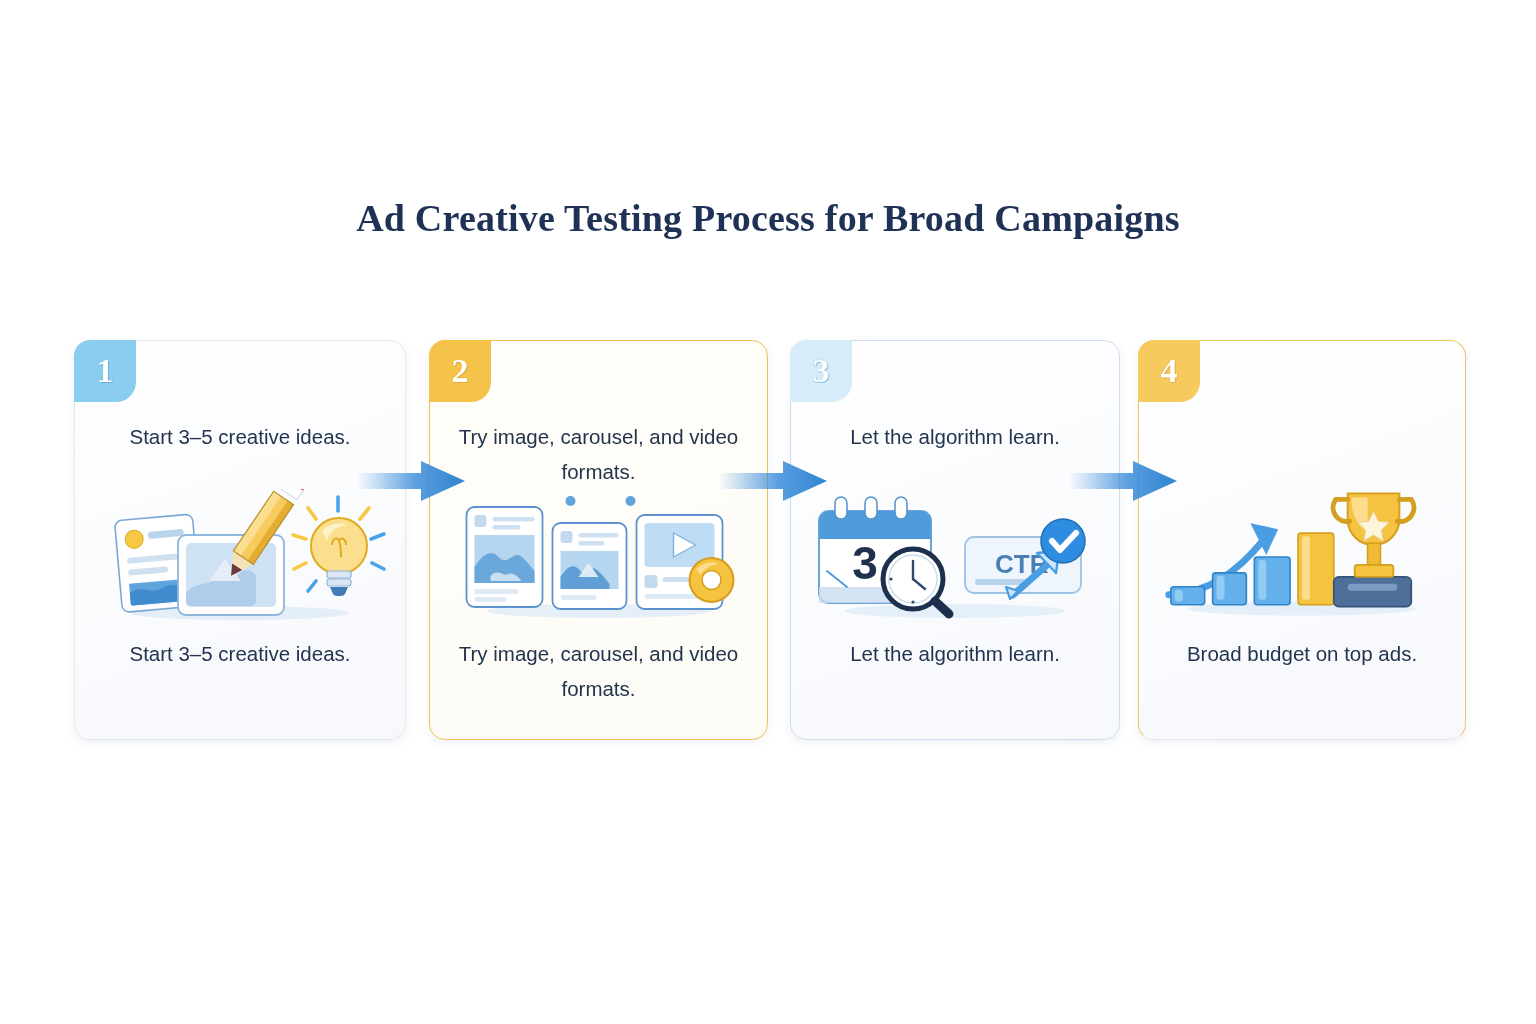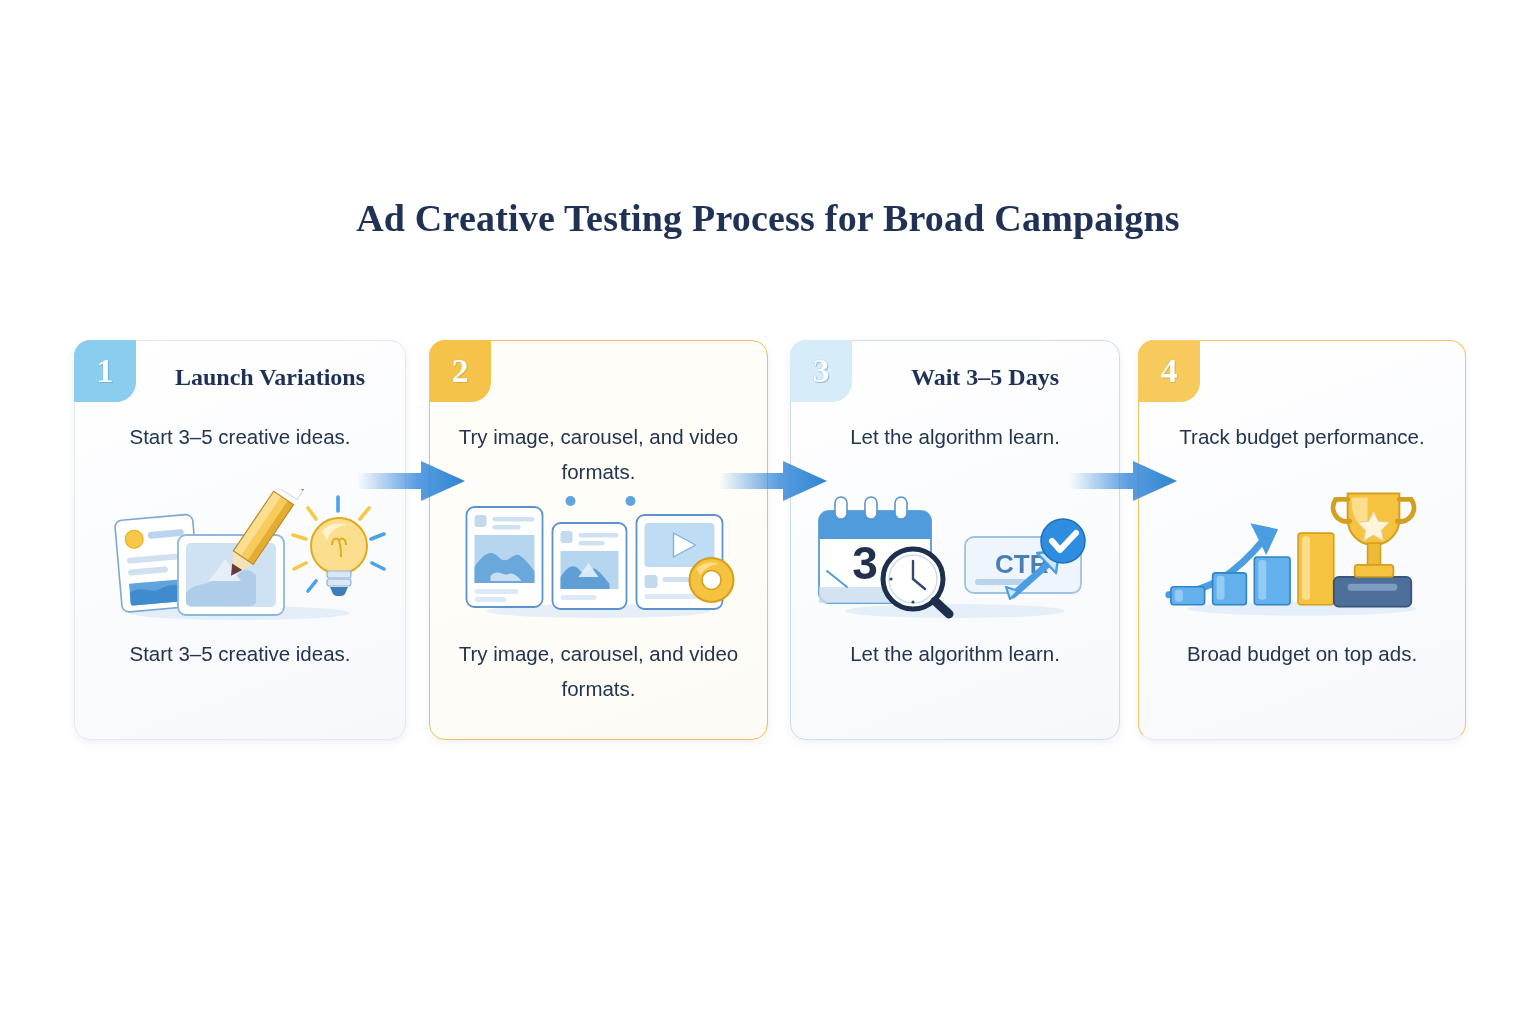--- a/index.html
+++ b/index.html
@@ -137,21 +137,20 @@
 <body>
 
 <div class="canvas">
 
   <div class="page-title">Ad Creative Testing Process for Broad Campaigns</div>
 
   <div class="cards">
 
     <div class="card card-1">
       <div class="badge badge-1">1</div>
-      <div class="card-title">Launch Variations</div>
       <div class="card-lead">Start 3–5 creative ideas.</div>
 
       <div class="illus">
         <svg viewBox="0 0 300 135" xmlns="http://www.w3.org/2000/svg">
           <ellipse cx="150" cy="124" rx="110" ry="7" fill="#dce9f6" opacity="0.75"></ellipse>
 
           <g transform="rotate(-5 70 70)">
             <rect x="28" y="28" width="78" height="92" rx="7" fill="#ffffff" stroke="#7aa8d4" stroke-width="1.6"></rect>
             <circle cx="46" cy="48" r="9" fill="#f7c843" stroke="#e0ab22" stroke-width="1"></circle>
             <rect x="60" y="42" width="36" height="7" rx="3.5" fill="#b9d4ec"></rect>
@@ -241,21 +240,20 @@
           <circle cx="263" cy="91" r="9.5" fill="#ffffff" stroke="#d49f1d" stroke-width="1.6"></circle>
           <path d="M248 80a20 20 0 0 1 22-5c-8 1-15 5-18 11z" fill="#fbe29b" opacity="0.85"></path>
         </svg>
       </div>
 
       <div class="card-foot">Try image, carousel, and video formats.</div>
     </div>
 
     <div class="card card-3">
       <div class="badge badge-3">3</div>
-      <div class="card-title">Wait 3–5 Days</div>
       <div class="card-lead">Let the algorithm learn.</div>
 
       <div class="illus">
         <svg viewBox="0 0 300 135" xmlns="http://www.w3.org/2000/svg">
           <ellipse cx="150" cy="122" rx="110" ry="7" fill="#dce9f6" opacity="0.7"></ellipse>
 
           <rect x="14" y="22" width="112" height="92" rx="10" fill="#ffffff" stroke="#6ba3d8" stroke-width="2"></rect>
           <path d="M14 32a10 10 0 0 1 10-10h92a10 10 0 0 1 10 10v18H14z" fill="#4f9bdc"></path>
           <rect x="14" y="98" width="112" height="16" rx="0" fill="#c9dcee" opacity="0.8"></rect>
           <g fill="#ffffff" stroke="#5b95c9" stroke-width="1.6">
@@ -287,21 +285,20 @@
           <circle cx="86" cy="90" r="1.6" fill="#2f4a6d"></circle>
           <path d="M130 112l14 13" stroke="#1c2f4d" stroke-width="9" stroke-linecap="round"></path>
         </svg>
       </div>
 
       <div class="card-foot">Let the algorithm learn.</div>
     </div>
 
     <div class="card card-4">
       <div class="badge badge-4">4</div>
-      <div class="card-lead">Track budget performance.</div>
 
       <div class="illus">
         <svg viewBox="0 0 300 135" xmlns="http://www.w3.org/2000/svg">
           <ellipse cx="150" cy="120" rx="115" ry="7" fill="#dce9f6" opacity="0.7"></ellipse>
 
           <path d="M16 106C56 104 84 84 112 50" stroke="#4a9de0" stroke-width="7" fill="none" stroke-linecap="round"></path>
           <path d="M98 34l28 6-12 26z" fill="#4a9de0"></path>
 
           <rect x="18" y="98" width="34" height="18" rx="3" fill="#63b0ec" stroke="#2f84c8" stroke-width="1.6"></rect>
           <rect x="60" y="84" width="34" height="32" rx="3" fill="#63b0ec" stroke="#2f84c8" stroke-width="1.6"></rect>

